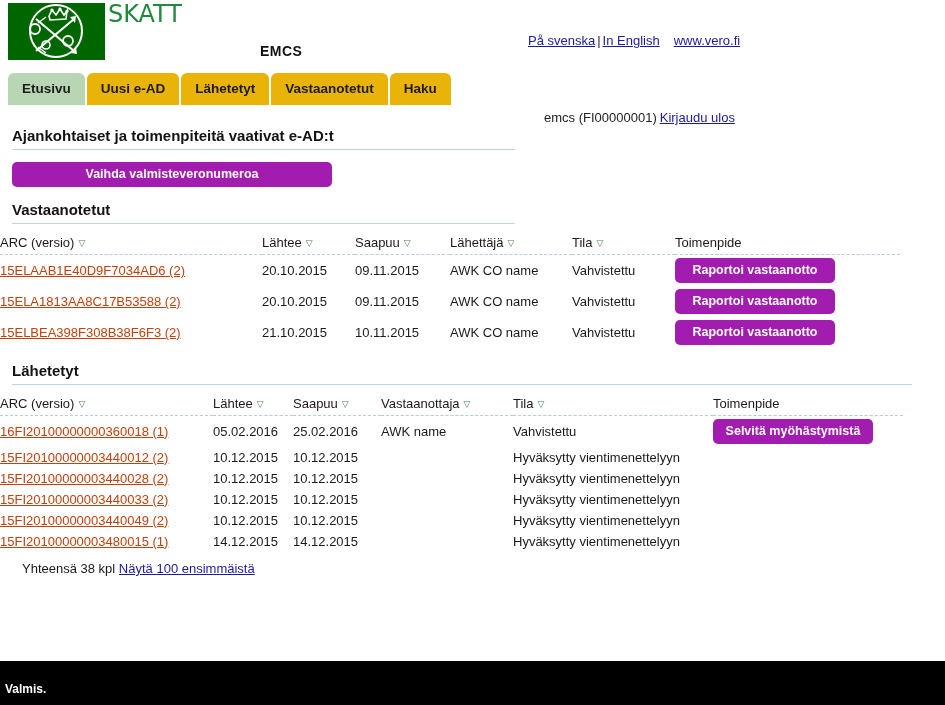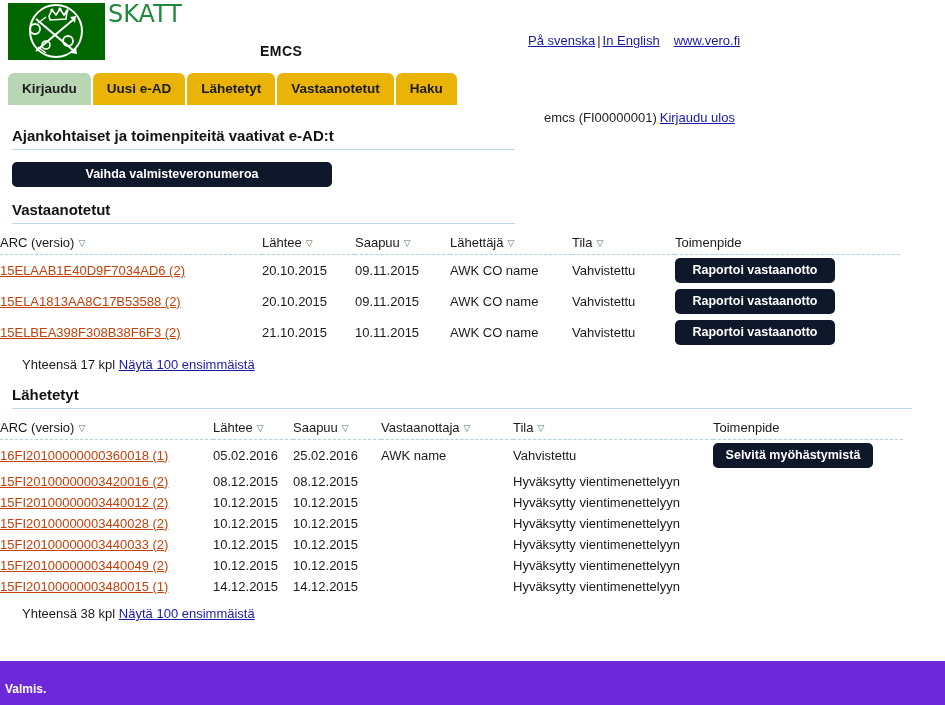--- a/index.html
+++ b/index.html
@@ -152,21 +152,21 @@
   }
   .rule {
     height: 1px;
     background: #b9d8ea;
     margin-left: 12px;
     width: 503px;
   }
 
   .btn-green {
     display: inline-block;
-    background: #0f172a;
+    background: #a21caf;
     color: #ffffff;
     font-weight: bold;
     font-size: 12.5px;
     border: none;
     border-radius: 5px;
     padding: 0;
     height: 25px;
     line-height: 25px;
     text-align: center;
     cursor: pointer;
@@ -252,21 +252,21 @@
 
   .rule-wide { width: 900px; }
 
   
   .footer {
     position: absolute;
     left: 0;
     bottom: 0;
     width: 945px;
     height: 44px;
-    background: #6d28d9;
+    background: #000000;
     text-align: center;
   }
   .footer-text {
     position: absolute;
     left: 5px;
     top: 21px;
     color: #ffffff;
     font-size: 12px;
     font-weight: bold;
   }
@@ -307,21 +307,21 @@
 
   <div class="toplinks">
     <a href="#">På svenska</a><span class="sep">|</span><a href="#">In English</a><a href="#" class="vero-fi">www.vero.fi</a>
   </div>
 
   <div class="userline">
     <span>emcs (FI00000001)</span><a href="#">Kirjaudu ulos</a>
   </div>
 
   <div class="tabs">
-    <div class="tab active">Kirjaudu</div>
+    <div class="tab active">Etusivu</div>
     <div class="tab">Uusi e-AD</div>
     <div class="tab">Lähetetyt</div>
     <div class="tab">Vastaanotetut</div>
     <div class="tab">Haku</div>
   </div>
 </div>
 
 <div class="content">
 
   <h1 class="section-title title-main">Ajankohtaiset ja toimenpiteitä vaativat e-AD:t</h1>
@@ -369,24 +369,20 @@
         <td class="arc"><a href="#">15ELBEA398F308B38F6F3 (2)</a></td>
         <td>21.10.2015</td>
         <td>10.11.2015</td>
         <td>AWK CO name</td>
         <td>Vahvistettu</td>
         <td class="act"><button class="btn-green btn-report">Raportoi vastaanotto</button></td>
       </tr>
     </tbody>
   </table>
 
-  <div class="total-line">
-    <span>Yhteensä 17 kpl</span>
-    <a href="#">Näytä 100 ensimmäistä</a>
-  </div>
 
   <div class="spacer-10"></div>
 
   
   <h2 class="section-title">Lähetetyt</h2>
   <div class="rule rule-wide"></div>
 
   <div class="spacer-6"></div>
 
   <table class="grid t2">
@@ -403,28 +399,20 @@
     <tbody>
       <tr>
         <td class="arc"><a href="#">16FI20100000000360018 (1)</a></td>
         <td>05.02.2016</td>
         <td>25.02.2016</td>
         <td>AWK name</td>
         <td>Vahvistettu</td>
         <td class="act"><button class="btn-green btn-late">Selvitä myöhästymistä</button></td>
       </tr>
       <tr>
-        <td class="arc"><a href="#">15FI20100000003420016 (2)</a></td>
-        <td>08.12.2015</td>
-        <td>08.12.2015</td>
-        <td></td>
-        <td>Hyväksytty vientimenettelyyn</td>
-        <td class="act"></td>
-      </tr>
-      <tr>
         <td class="arc"><a href="#">15FI20100000003440012 (2)</a></td>
         <td>10.12.2015</td>
         <td>10.12.2015</td>
         <td></td>
         <td>Hyväksytty vientimenettelyyn</td>
         <td class="act"></td>
       </tr>
       <tr>
         <td class="arc"><a href="#">15FI20100000003440028 (2)</a></td>
         <td>10.12.2015</td>

